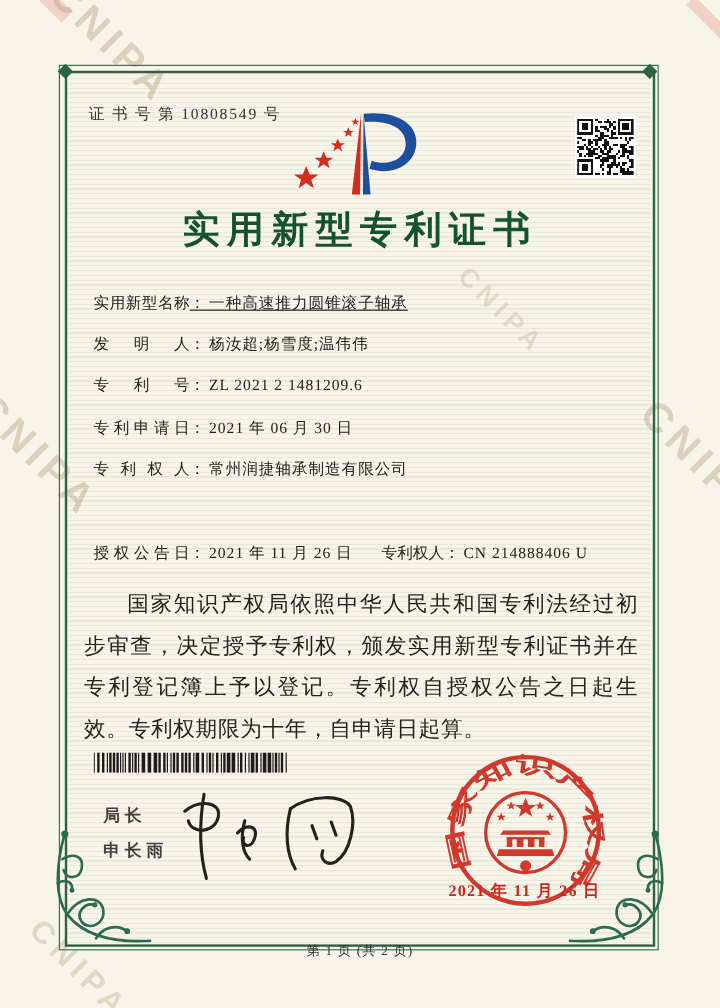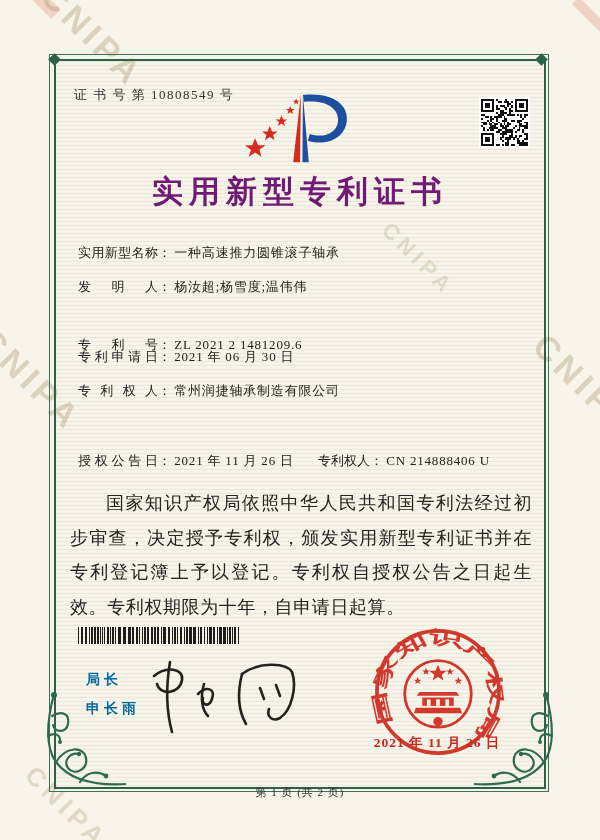--- a/index.html
+++ b/index.html
@@ -38,38 +38,38 @@
   .corner-flourish{position:absolute;width:104px;height:104px;z-index:6;}
   .fl-bl{left:22px;top:692px;}
   .fl-br{left:474px;top:692px;transform:scaleX(-1);}
   
   .cert-no{position:absolute;left:74px;top:86px;font-size:13px;letter-spacing:1.5px;
     color:#333;z-index:10;}
   .logo{position:absolute;left:238px;top:90px;width:124px;height:78px;z-index:10;}
   .qr{position:absolute;left:479px;top:97px;width:47px;height:47px;z-index:10;
     background:#fff;padding:2px;}
   .title{position:absolute;left:0;top:171px;width:100%;text-align:center;
-    font-size:31px;font-weight:bold;letter-spacing:6px;color:#701a75;z-index:10;}
+    font-size:31px;font-weight:bold;letter-spacing:6px;color:#14532d;z-index:10;}
   
   .frow{position:absolute;left:78px;width:460px;font-size:13px;z-index:10;
     white-space:nowrap;color:#222;}
   .flabel{display:inline-block;width:80px;text-align:justify;text-align-last:justify;
     vertical-align:bottom;}
   .fvalue{letter-spacing:0.8px;}
   .fpair2{position:absolute;left:240px;top:0;}
   
   .body-text{position:absolute;left:70px;top:486px;width:462px;z-index:10;
     font-size:18px;line-height:1.92;letter-spacing:0.6px;color:#222;
     text-align:justify;}
   .body-text p{margin:0;text-indent:2em;}
   
   .barcode{position:absolute;left:78px;top:627px;z-index:10;}
   .signer{position:absolute;left:86px;top:671px;z-index:10;
     font-family:"Liberation Sans","DejaVu Sans",sans-serif;
-    font-size:14px;font-weight:bold;letter-spacing:4px;color:#0369a1;}
+    font-size:14px;font-weight:bold;letter-spacing:4px;color:#404040;}
   .signer div{margin-bottom:11px;}
   .signature{position:absolute;left:140px;top:652px;width:185px;height:90px;z-index:11;}
   .seal{position:absolute;left:364px;top:618px;width:148px;height:148px;z-index:10;
     opacity:0.96;}
   .seal-date{position:absolute;left:352px;top:734px;width:170px;text-align:center;
     font-size:13.5px;font-weight:bold;color:#c8281c;letter-spacing:1px;z-index:12;}
   .page-num{position:absolute;left:0;top:785px;width:100%;text-align:center;
     font-size:11px;letter-spacing:1px;color:#333;z-index:10;}
   .footer-note{position:absolute;left:0;top:800px;width:100%;text-align:center;
     font-size:12.5px;letter-spacing:3px;color:#222;z-index:10;}
@@ -444,29 +444,29 @@
       <rect x="17" y="24" width="1" height="1" fill="#111"></rect>
       <rect x="20" y="24" width="1" height="1" fill="#111"></rect>
       <rect x="21" y="24" width="1" height="1" fill="#111"></rect>
       <rect x="22" y="24" width="1" height="1" fill="#111"></rect>
       <rect x="23" y="24" width="1" height="1" fill="#111"></rect>
       <rect x="24" y="24" width="1" height="1" fill="#111"></rect>
     </svg>
 
   <div class="title">实用新型专利证书</div>
 
-  <div class="frow" style="top:244px;">
+  <div class="frow" style="top:244px;text-decoration:underline;">
     <span class="flabel">实用新型名称</span><span>：</span>
     <span class="fvalue">一种高速推力圆锥滚子轴承</span>
   </div>
   <div class="frow" style="top:278px;">
     <span class="flabel">发明人</span><span>：</span>
     <span class="fvalue">杨汝超;杨雪度;温伟伟</span>
   </div>
-  <div class="frow" style="top:312px;margin-top:24px;">
+  <div class="frow" style="top:312px;">
     <span class="flabel">专利号</span><span>：</span>
     <span class="fvalue">ZL 2021 2 1481209.6</span>
   </div>
   <div class="frow" style="top:348px;">
     <span class="flabel">专利申请日</span><span>：</span>
     <span class="fvalue">2021 年 06 月 30 日</span>
   </div>
   <div class="frow" style="top:382px;">
     <span class="flabel">专利权人</span><span>：</span>
     <span class="fvalue">常州润捷轴承制造有限公司</span>

